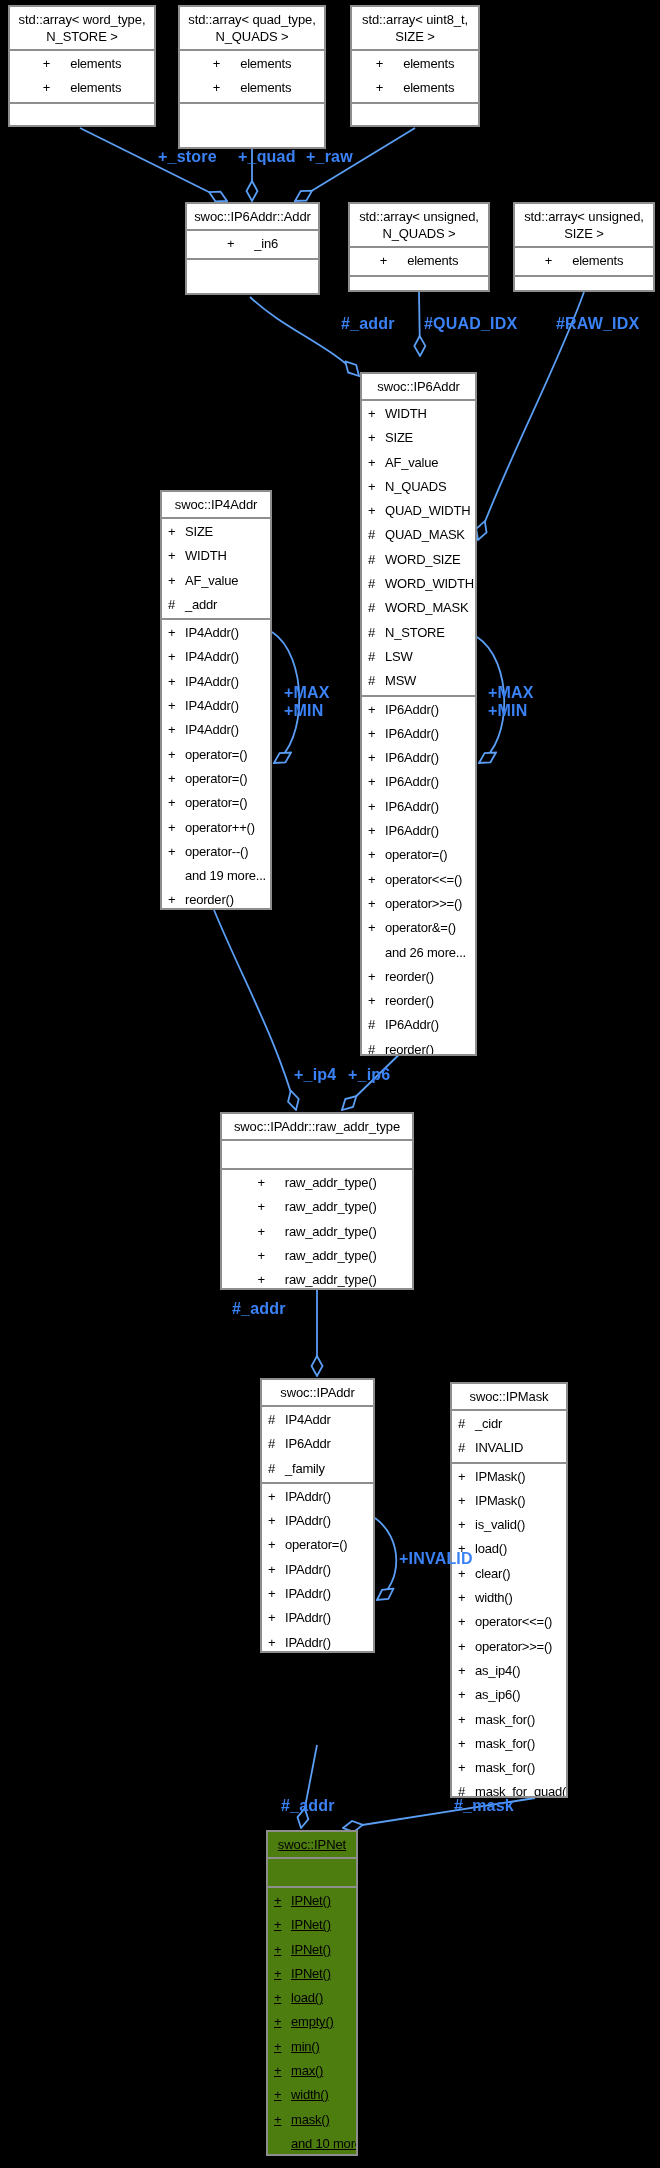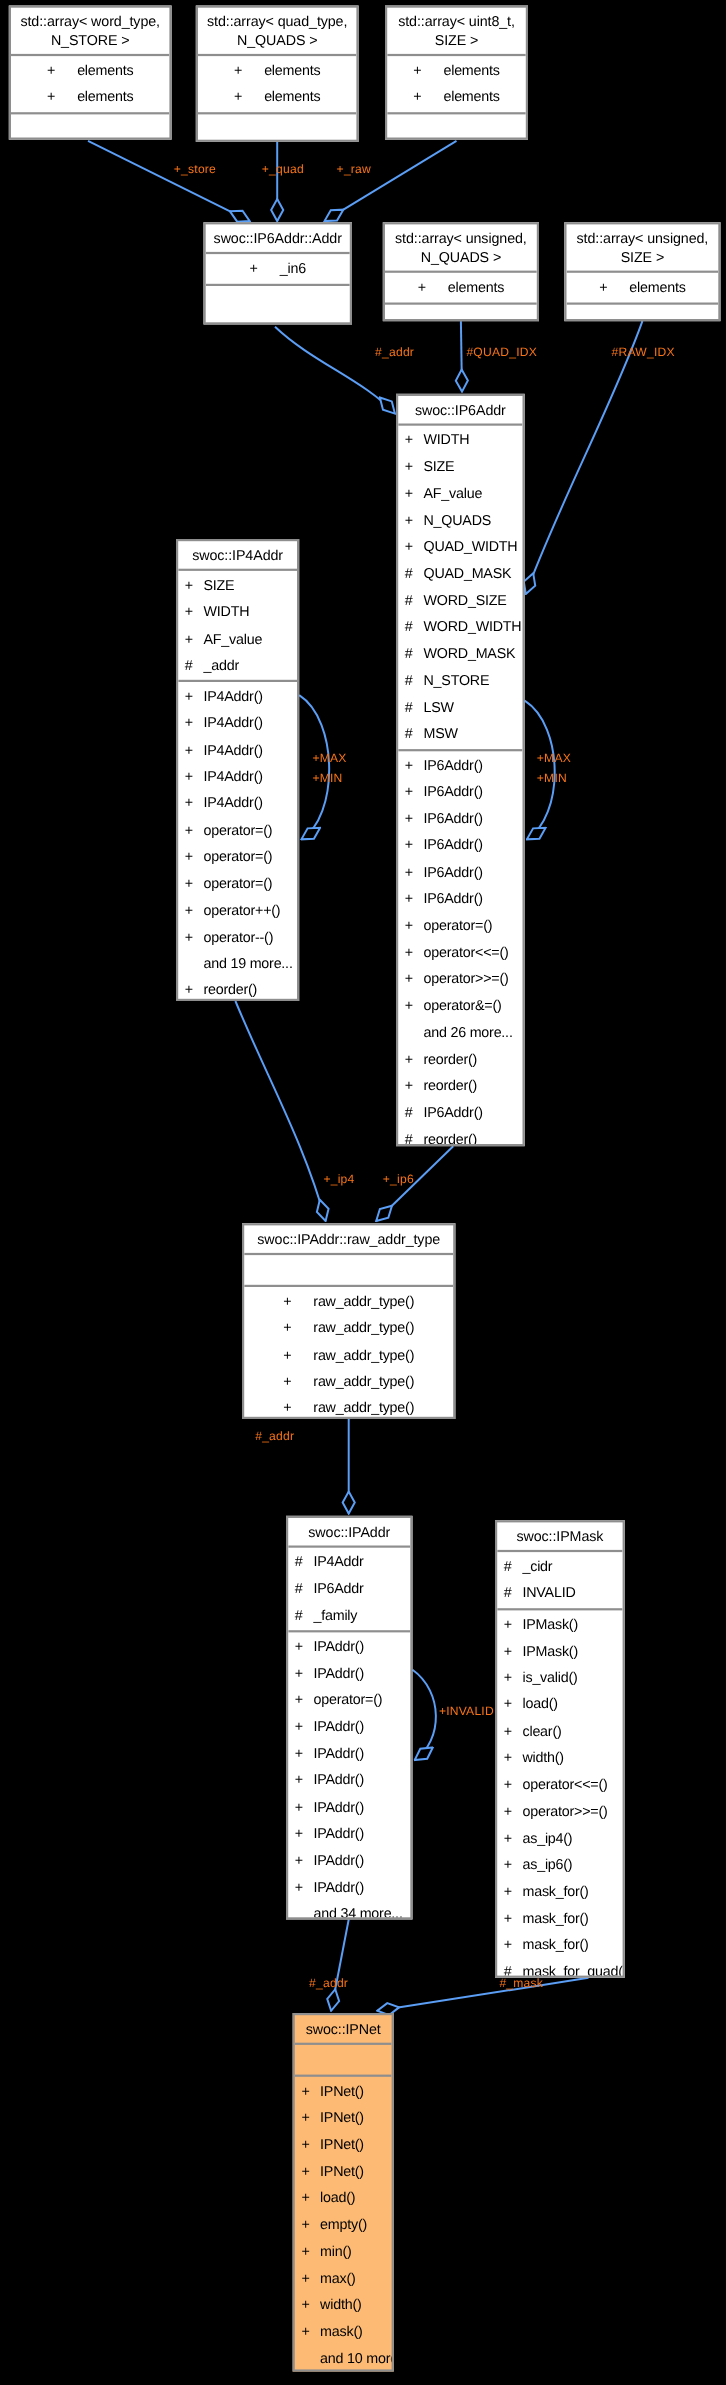--- a/index.html
+++ b/index.html
@@ -1,31 +1,31 @@
 <!DOCTYPE html>
 <html><head>
 <meta charset="utf-8">
 <style>
   html,body{margin:0;padding:0;background:#000;}
   #canvas{position:relative;width:660px;height:2168px;background:#000;overflow:hidden;
           font-family:"Liberation Sans",sans-serif;}
   #wires{position:absolute;left:0;top:0;z-index:0;}
   .box{position:absolute;z-index:1;background:#fff;border:2px solid #8e8e8e;
        box-sizing:border-box;display:flex;flex-direction:column;overflow:hidden;color:#000;}
-  .box.hl{background:#fdba74;}
+  .box.hl{background:#4d7c0f;text-decoration:underline;}
   .title{flex:0 0 auto;display:flex;align-items:center;justify-content:center;text-align:center;
          padding:4px 2px;line-height:17px;font-size:13px;letter-spacing:-0.1px;}
   .sec{flex:0 0 auto;border-top:2px solid #8e8e8e;min-height:25px;padding:1px 0;}
   .sec.mems{flex:1 0 auto;}
   .row{display:flex;align-items:center;gap:5px;line-height:24.3px;font-size:13px;
        letter-spacing:-0.2px;padding:0 4px 0 6px;white-space:nowrap;}
   .row .vis{flex:0 0 12px;text-align:left;}
   .c .row{justify-content:center;gap:20px;padding:0 2px;}
   .c .row .vis{flex:0 0 auto;}
-  .elabel{position:absolute;z-index:2;font-size:11px;font-weight:400;color:#f97316;
+  .elabel{position:absolute;z-index:2;font-size:16px;font-weight:700;color:#3b82f6;
           letter-spacing:0.2px;white-space:nowrap;}
 </style>
 </head>
 <body>
 
 <div id="canvas">
 
   <svg id="wires" width="660" height="2168" viewBox="0 0 660 2168">
     <defs>
       <marker id="dia" viewBox="0 0 22 14" refX="21" refY="7" markerWidth="22" markerHeight="14" markerUnits="userSpaceOnUse" orient="auto">
@@ -57,21 +57,21 @@
           <span class="vis">+</span>
           <span class="nm">elements</span>
         </div>
         <div class="row">
           <span class="vis">+</span>
           <span class="nm">elements</span>
         </div>
       </div>
       <div class="sec mems"></div>
     </div>
-  <div class="box c" style="left:178px;top:5px;width:148px;height:124px">
+  <div class="box c" style="left:178px;top:5px;width:148px;height:144px">
       <div class="title">std::array&lt; quad_type, N_QUADS &gt;</div>
       <div class="sec attrs">
         <div class="row">
           <span class="vis">+</span>
           <span class="nm">elements</span>
         </div>
         <div class="row">
           <span class="vis">+</span>
           <span class="nm">elements</span>
         </div>
@@ -186,21 +186,21 @@
         <div class="row">
           <span class="vis"></span>
           <span class="nm">and 19 more...</span>
         </div>
         <div class="row">
           <span class="vis">+</span>
           <span class="nm">reorder()</span>
         </div>
       </div>
     </div>
-  <div class="box" style="left:360px;top:358px;width:117px;height:684px">
+  <div class="box" style="left:360px;top:372px;width:117px;height:684px">
       <div class="title">swoc::IP6Addr</div>
       <div class="sec attrs">
         <div class="row">
           <span class="vis">+</span>
           <span class="nm">WIDTH</span>
         </div>
         <div class="row">
           <span class="vis">+</span>
           <span class="nm">SIZE</span>
         </div>
@@ -327,21 +327,21 @@
         <div class="row">
           <span class="vis">+</span>
           <span class="nm">raw_addr_type()</span>
         </div>
         <div class="row">
           <span class="vis">+</span>
           <span class="nm">raw_addr_type()</span>
         </div>
       </div>
     </div>
-  <div class="box" style="left:260px;top:1378px;width:115px;height:367px">
+  <div class="box" style="left:260px;top:1378px;width:115px;height:275px">
       <div class="title">swoc::IPAddr</div>
       <div class="sec attrs">
         <div class="row">
           <span class="vis">#</span>
           <span class="nm">IP4Addr</span>
         </div>
         <div class="row">
           <span class="vis">#</span>
           <span class="nm">IP6Addr</span>
         </div>

